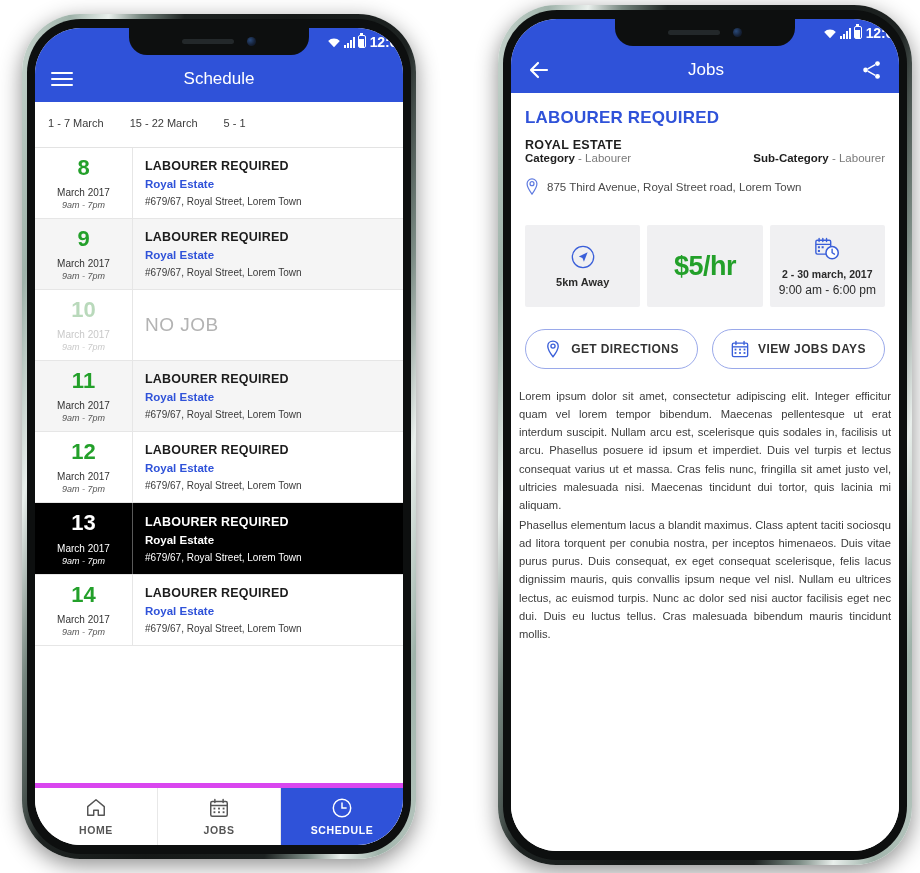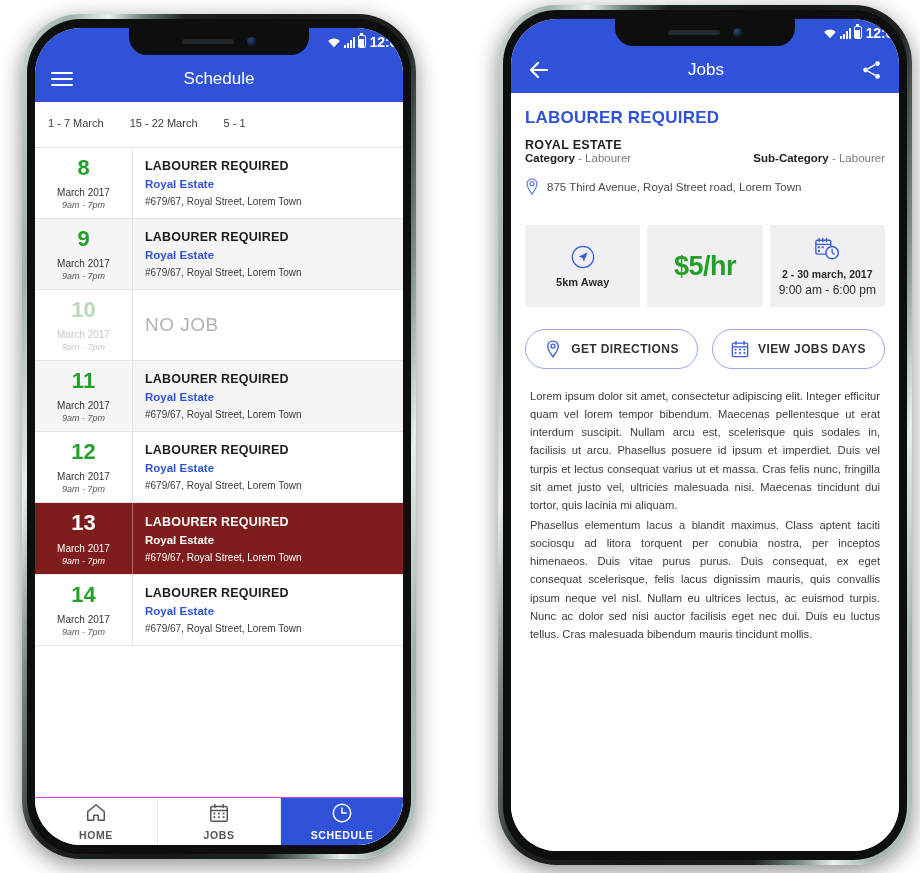--- a/index.html
+++ b/index.html
@@ -91,21 +91,21 @@
   .tab {
     display:flex; align-items:center; padding:0 13px;
     font-size:11px; color:#3b3b3b; white-space:nowrap; cursor:pointer;
     border-bottom:3px solid transparent;
   }
   .tab.active { color:#2f52d9; font-weight:bold; border-bottom-color:#2f52d9; }
 
   .list { flex:1 1 auto; overflow:hidden; background:#fff; }
   .row { display:flex; min-height:70px; border-bottom:1px solid #e6e6e6; }
   .row.alt { background:#f5f5f5; }
-  .row.selected { background:#7f1d1d; }
+  .row.selected { background:#000000; }
   .row .datecol {
     width:98px; flex:0 0 98px; text-align:center;
     border-right:1px solid #e6e6e6;
     display:flex; flex-direction:column; align-items:center; justify-content:center;
     padding:8px 0;
   }
   .row .daynum { font-size:22px; font-weight:bold; color:#23a02a; line-height:1.05; }
   .row .monthyr { font-size:10px; color:#333; margin-top:8px; }
   .row .hours { font-size:9px; color:#555; font-style:italic; margin-top:2px; }
   .row .infocol { flex:1; padding:9px 12px; display:flex; flex-direction:column; justify-content:center; }
@@ -119,21 +119,21 @@
   .row.nojob .nojobtxt { font-size:19px; color:#b3b3b3; letter-spacing:.5px; }
   .row.selected .daynum,
   .row.selected .monthyr,
   .row.selected .hours,
   .row.selected .jobtitle,
   .row.selected .company,
   .row.selected .addr { color:#fff; }
   .row.selected .datecol { border-right-color:rgba(255,255,255,.35); }
 
   
-  .bottomnav { display:flex; flex:0 0 auto; height:48px; border-top:1px solid #d946ef; background:#fff; }
+  .bottomnav { display:flex; flex:0 0 auto; height:62px; border-top:5px solid #d946ef; background:#fff; }
   .navitem {
     flex:1; display:flex; flex-direction:column; align-items:center; justify-content:center;
     gap:5px; font-size:10.5px; font-weight:bold; color:#555; letter-spacing:.6px; cursor:pointer;
     border-right:1px solid #e8e8e8;
   }
   .navitem:last-child { border-right:none; }
   .navitem.active { background:#2f52d9; color:#fff; }
   .navitem svg { width:22px; height:22px; }
 
   
@@ -160,21 +160,21 @@
   .card svg { width:26px; height:26px; }
 
   .actionbtns { display:flex; gap:14px; padding:22px 14px 0; }
   .obtn {
     flex:1; height:40px; border:1.3px solid #9aa9ea; border-radius:22px; background:#fff;
     display:flex; align-items:center; justify-content:center; gap:9px;
     font-size:12px; font-weight:bold; color:#333; letter-spacing:.4px; cursor:pointer;
   }
   .obtn svg { width:18px; height:18px; }
 
-  .bodytext { padding:18px 19px 0; flex:1 1 auto; }
+  .bodytext { padding:18px 8px 0; flex:1 1 auto; }
   .bodytext p {
     font-size:11.2px; line-height:1.62; color:#3b3b3b; text-align:justify;
   }
   .bodytext p + p { margin-top:2px; }
 
   .acceptbar { display:flex; flex:0 0 auto; height:60px; }
   .acceptbar div {
     flex:1; display:flex; align-items:center; justify-content:center;
     color:#fff; font-size:21px; font-weight:bold; letter-spacing:.6px; cursor:pointer;
   }

